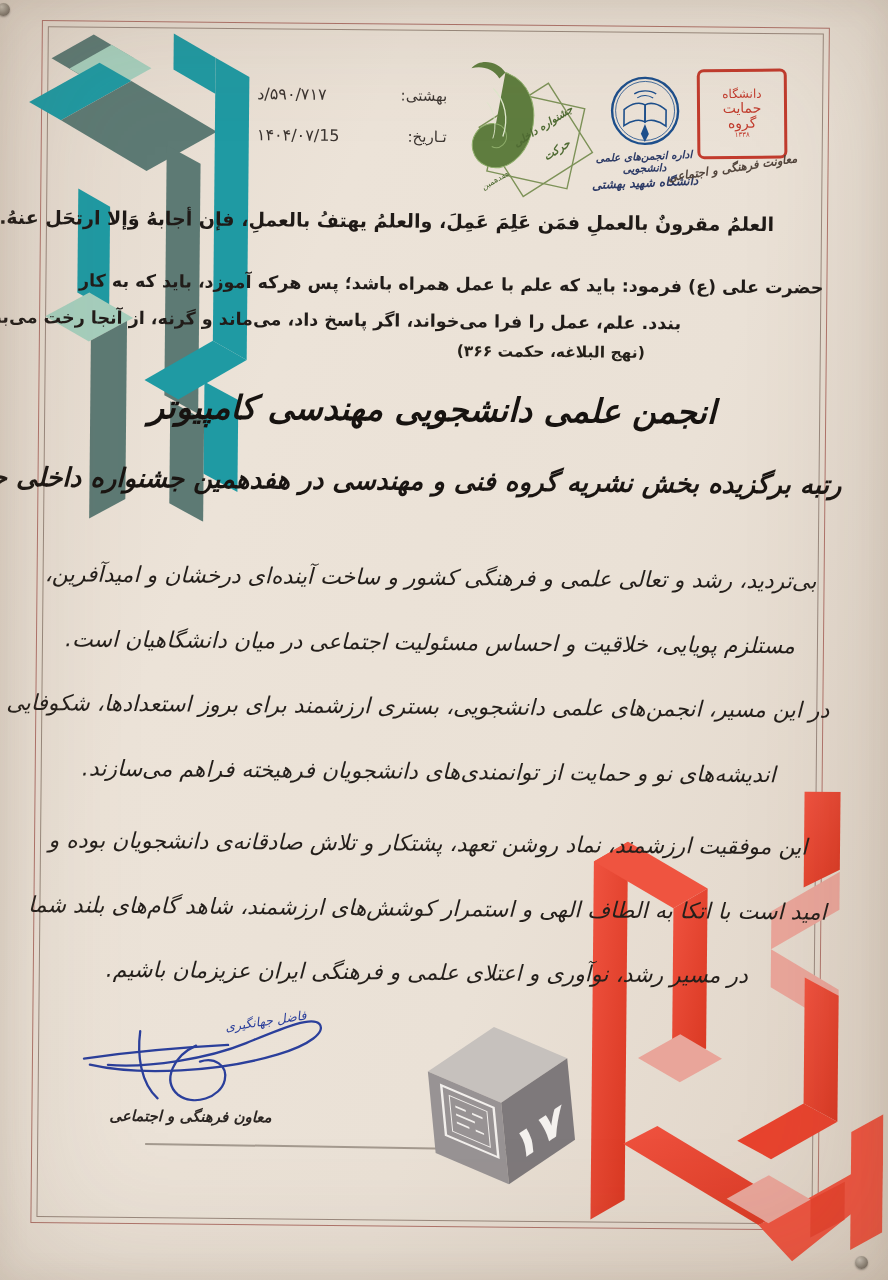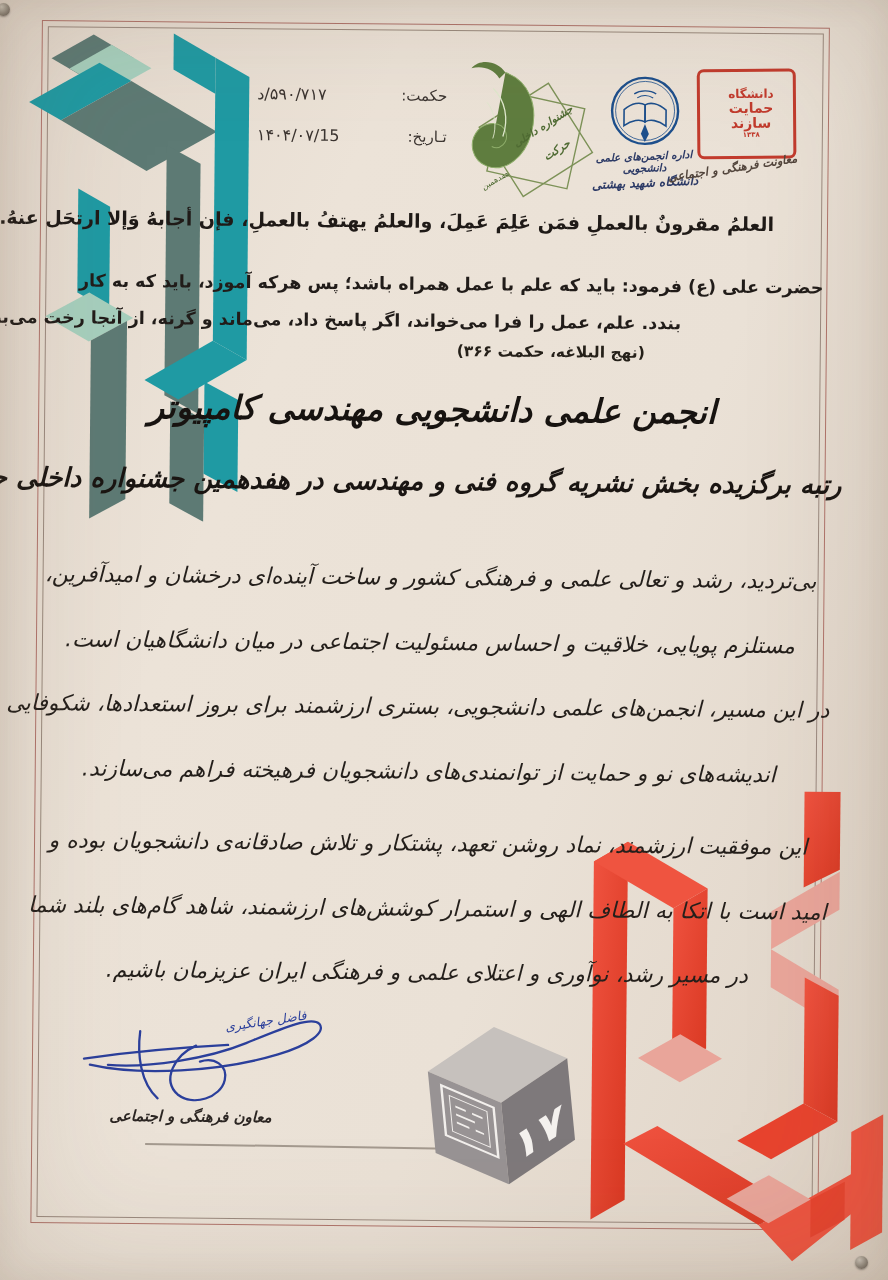--- a/index.html
+++ b/index.html
@@ -15,21 +15,21 @@
         border:1px solid #9a897e;}
   .orn{position:absolute;}
   .txt{position:absolute;direction:rtl;color:#262120;}
   .nowrap{white-space:nowrap;}
   
   .numdate{position:absolute;left:252px;top:86px;width:190px;direction:rtl;font-size:15px;color:#3b3430;}
   .nd-row{display:flex;justify-content:space-between;align-items:baseline;margin-bottom:22px;}
   .nd-val{letter-spacing:1.5px;font-size:16px;}
   .stamp{position:absolute;left:692px;top:66px;width:84px;height:84px;border:3px solid #c23b2d;
         border-radius:7px;display:flex;flex-direction:column;justify-content:center;align-items:center;
-        color:#c23b2d;font-weight:bold;line-height:1.05;transform:rotate(-1deg);padding-left:9px;}
+        color:#c23b2d;font-weight:normal;line-height:1.05;transform:rotate(-1deg);}
   .stamp-sub{position:absolute;left:648px;top:158px;width:160px;text-align:center;direction:rtl;
         font-size:11.5px;font-style:italic;font-weight:bold;color:#52453c;transform:rotate(-9deg);}
   .assoc-text{position:absolute;left:572px;top:148px;width:136px;text-align:center;direction:rtl;
         color:#2c3a66;font-weight:bold;font-style:italic;transform:rotate(-3deg);}
   
   .hadith{left:110px;top:210px;width:660px;text-align:center;font-size:19px;font-weight:700;color:#1f1a17;}
   .pquote{left:70px;top:266px;width:750px;font-size:17.5px;font-weight:700;line-height:37px;color:#211c19;}
   .pq1{text-align:right;}
   .pq2{text-align:right;padding-left:0;margin-right:142px;}
   .psource{left:70px;top:342px;width:750px;text-align:right;padding-left:0;font-size:15.5px;
@@ -96,21 +96,21 @@
       <polygon points="216,158 284,198 284,236 216,196" fill="#e9a59a"></polygon>
       <polygon points="250,186 284,204 284,330 250,312" fill="url(#rg)"></polygon>
       <polygon points="250,312 284,330 218,368 184,350" fill="#e8432e"></polygon>
       <polygon points="174,408 216,384 258,408 216,432" fill="#e9a59a"></polygon>
       <polygon points="258,408 292,390 292,428 258,446" fill="#e8432e"></polygon>
       <polygon points="298,340 330,322 330,440 298,458" fill="#ef5440"></polygon>
     </svg>
 
     <div class="numdate">
       <div class="nd-row">
-        <span>حکمت:</span>
+        <span>بهشتی:</span>
         <bdo dir="ltr" class="nd-val">د/۵۹۰/۷۱۷</bdo>
       </div>
       <div class="nd-row">
         <span>تـاریخ:</span>
         <bdo dir="ltr" class="nd-val">۱۴۰۴/۰۷/15</bdo>
       </div>
     </div>
 
     <svg class="orn" style="left:428px;top:56px" width="168" height="162" viewBox="0 0 168 162">
       <g stroke="#7d9258" fill="none" stroke-width="1.4">
@@ -140,21 +140,21 @@
       </g>
     </svg>
     <div class="assoc-text">
       <div style="font-size:10.5px">اداره انجمن‌های علمی دانشجویی</div>
       <div style="font-size:12px;margin-top:2px">دانشگاه شهید بهشتی</div>
     </div>
 
     <div class="stamp">
       <div style="font-size:12px">دانشگاه</div>
       <div style="font-size:14px">حمایت</div>
-      <div style="font-size:14px">سازند</div>
+      <div style="font-size:14px">گروه</div>
       <div style="font-size:7px;margin-top:2px">۱۳۳۸</div>
     </div>
     <div class="stamp-sub">معاونت فرهنگی و اجتماعی</div>
 
     <div class="txt hadith nowrap">العلمُ مقرونٌ بالعملِ فمَن عَلِمَ عَمِلَ، والعلمُ يهتفُ بالعملِ، فإن أجابهُ وَإلا ارتحَل عنهُ.</div>
     <div class="txt pquote">
       <div class="pq1 nowrap">حضرت علی (ع) فرمود: باید که علم با عمل همراه باشد؛ پس هرکه آموزد، باید که به کار</div>
       <div class="pq2 nowrap">بندد. علم، عمل را فرا می‌خواند، اگر پاسخ داد، می‌ماند و گرنه، از آنجا رخت می‌بندد.</div>
     </div>
     <div class="txt psource">

